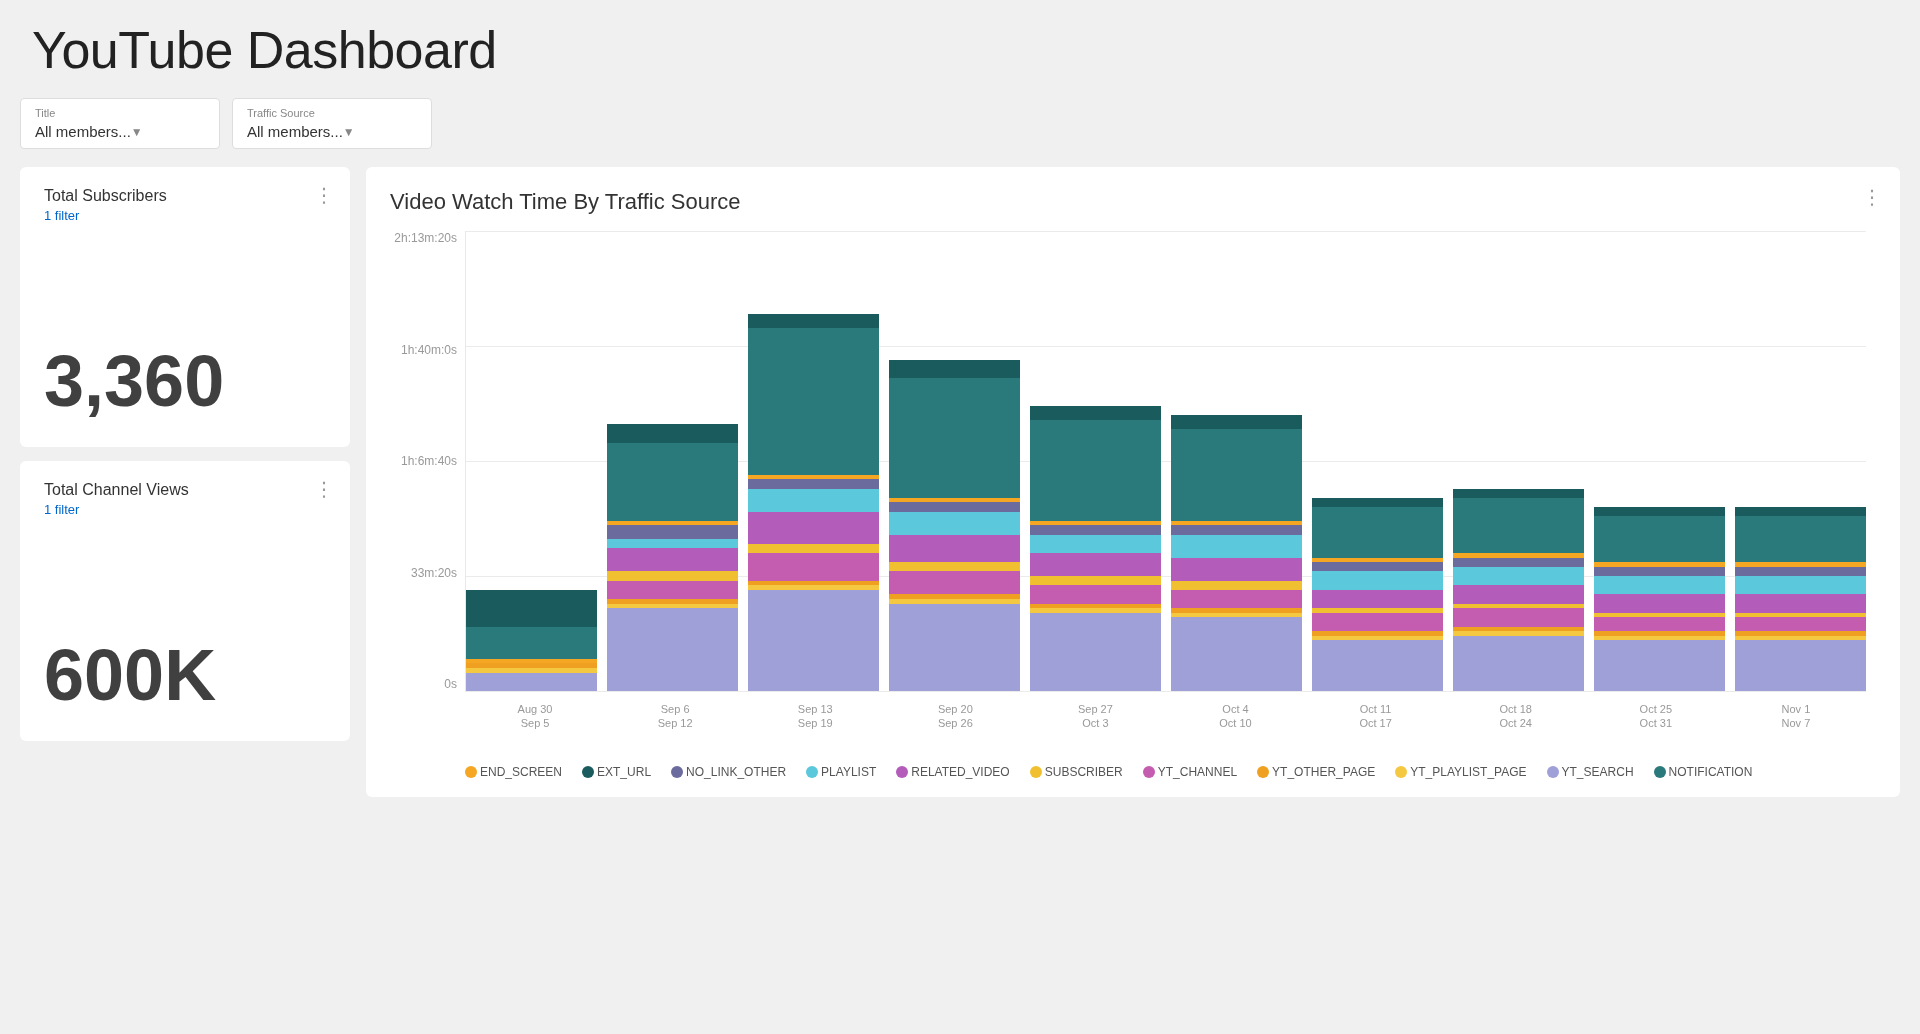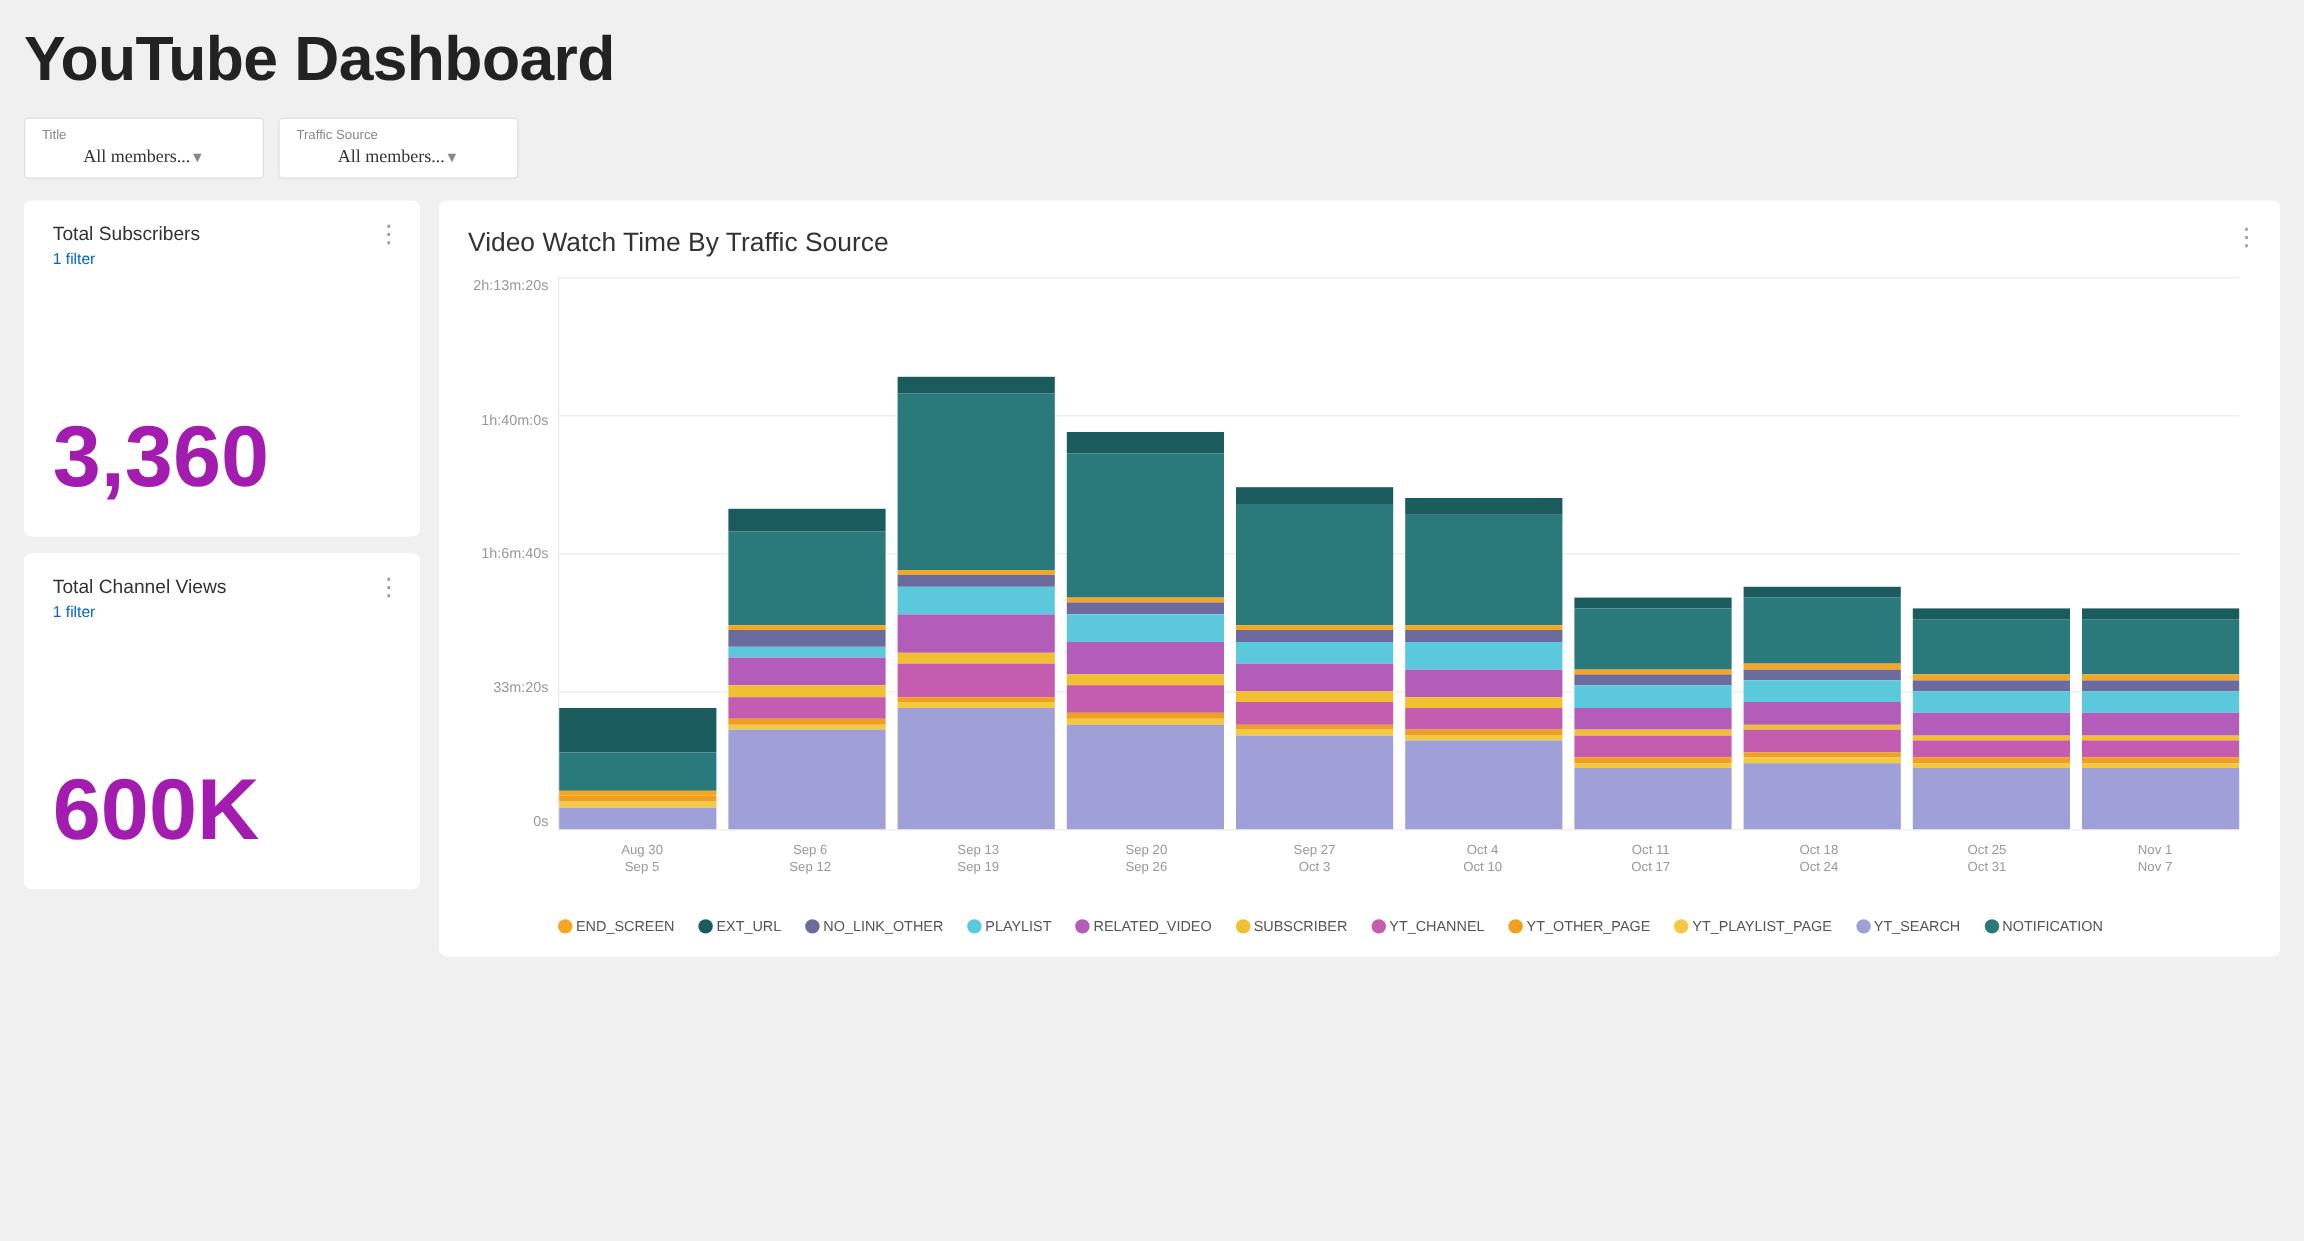--- a/index.html
+++ b/index.html
@@ -11,24 +11,25 @@
       width: 1920px;
     }
     .page-wrapper {
       width: 1920px;
       min-height: 1034px;
       background: #f0f0f0;
       padding: 20px 20px 20px 20px;
     }
     .page-title {
       font-size: 52px;
-      font-weight: 700;
+      font-weight: 400;
       color: #222;
       margin-bottom: 18px;
       letter-spacing: -0.5px;
+      margin-left: 12px;
     }
     .filters-bar {
       display: flex;
       gap: 12px;
       margin-bottom: 18px;
       align-items: center;
     }
     .filter-box {
       background: #fff;
       border: 1px solid #ddd;
@@ -67,22 +68,21 @@
     .filter-dropdown .filter-label {
       font-size: 11px;
       color: #888;
       margin-bottom: 4px;
     }
     .filter-dropdown .filter-value {
       font-size: 15px;
       color: #333;
       display: flex;
       align-items: center;
-      justify-content: center;
-      font-family: Liberation Serif, serif;
+      justify-content: flex-start;
     }
     .filter-dropdown .chevron {
       font-size: 12px;
       color: #888;
     }
     .main-content {
       display: flex;
       gap: 16px;
       align-items: flex-start;
     }
@@ -108,21 +108,21 @@
       color: #333;
     }
     .metric-card .card-filter {
       font-size: 13px;
       color: #0066cc;
       margin-top: 3px;
     }
     .metric-card .card-value {
       font-size: 72px;
       font-weight: 700;
-      color: #a21caf;
+      color: #404040;
       margin-top: auto;
       line-height: 1;
       padding-top: 40px;
     }
     .metric-card .card-menu {
       position: absolute;
       top: 16px;
       right: 16px;
       color: #999;
       font-size: 20px;

